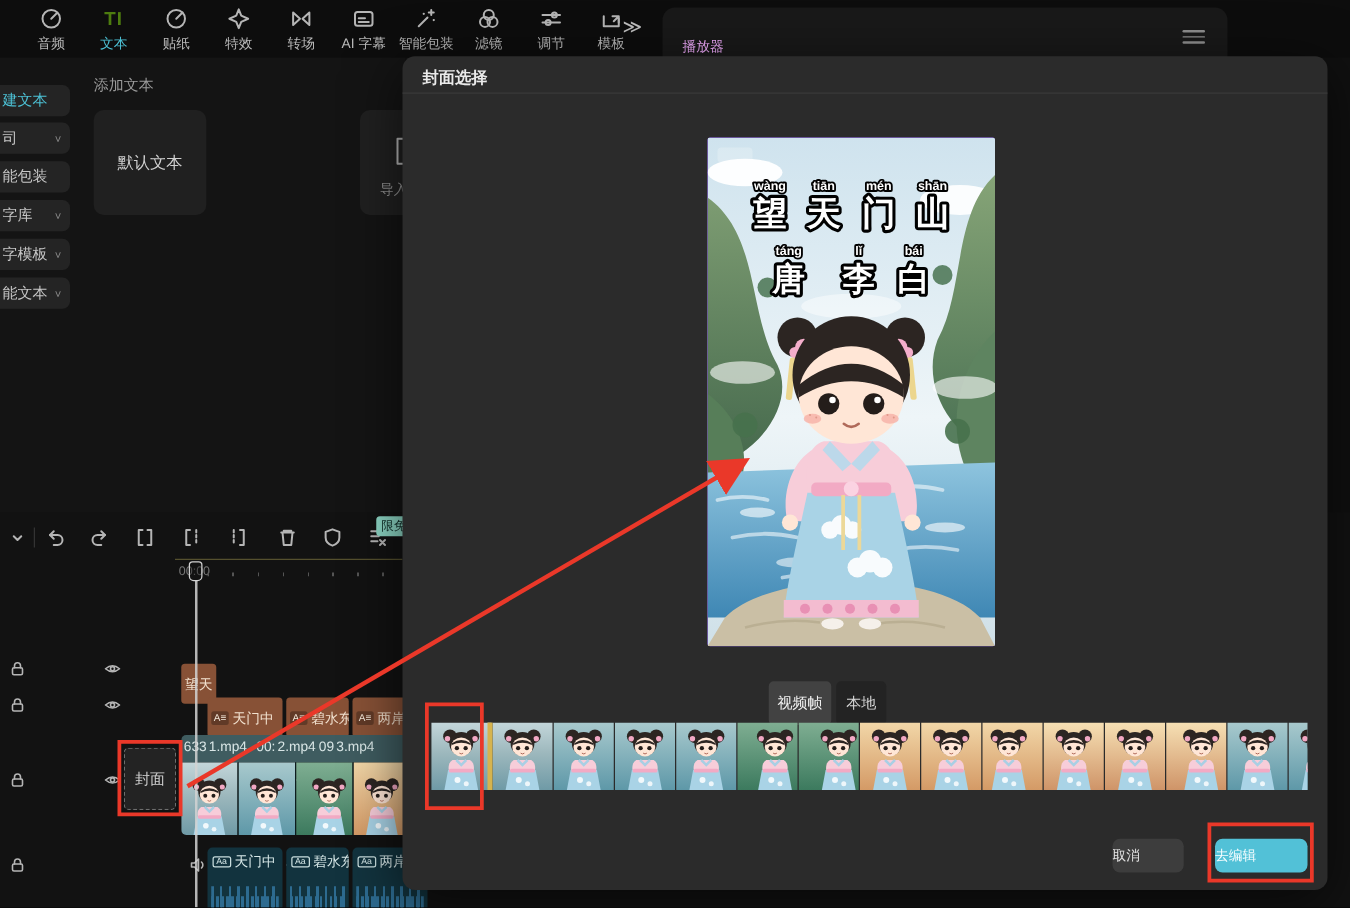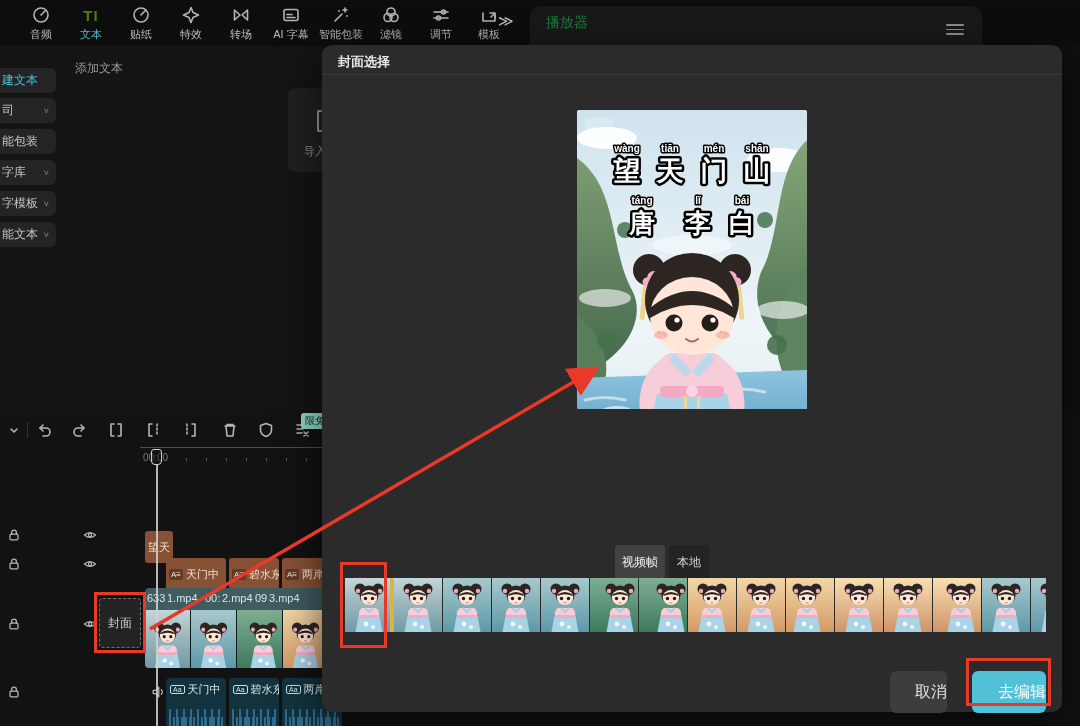--- a/index.html
+++ b/index.html
@@ -11,21 +11,21 @@
   
   .topbar{position:absolute;left:0;top:0;width:1080px;height:46px;background:#0d0d0d;z-index:5}
   .tool{position:absolute;top:4px;width:52px;text-align:center;cursor:pointer}
   .tool .tico{height:22px;display:flex;align-items:center;justify-content:center}
   .tool .tlabel{font-size:11px;color:#b9b9b9;margin-top:1px;white-space:nowrap}
   .tool.active .tlabel{color:#4cc0d4}
   .tool.active .ti-glyph{color:#4d7c0f}
   .ti-glyph{font-size:15px;font-weight:bold;letter-spacing:1px;color:#b9b9b9}
   .more-chev{position:absolute;left:498px;top:12px;font-size:15px;color:#c0c0c0;letter-spacing:-2px;cursor:pointer}
   .player-panel{position:absolute;left:530px;top:6px;width:452px;height:40px;background:#191919;border-radius:10px 10px 0 0}
-  .player-title{position:absolute;left:16px;top:8px;font-size:14px;color:#15803d}
+  .player-title{position:absolute;left:16px;top:24px;font-size:11px;color:#f0abfc}
   .hamburger{position:absolute;right:18px;top:15px;width:18px;cursor:pointer}
   .hamburger i{display:block;height:1.6px;background:#8e8e8e;margin:3px 0;border-radius:1px}
   .draft-panel{position:absolute;left:990px;top:6px;width:90px;height:40px;background:#191919;border-radius:10px 10px 0 0}
   .draft-panel span{position:absolute;left:12px;top:12px;font-size:12px;color:#c9c9c9}
 
   
   .panel-left{position:absolute;left:0;top:46px;width:324px;height:364px;background:#141414;z-index:4}
   .side-item{position:absolute;left:-16px;width:72px;height:25px;background:#242424;border-radius:6px;
              display:flex;align-items:center;padding-left:18px;font-size:12px;color:#c6c6c6;cursor:pointer;box-sizing:border-box}
   .side-item .chev{position:absolute;right:7px;font-size:9px;color:#8a8a8a}
@@ -78,31 +78,31 @@
   .t-teal{background:linear-gradient(180deg,#a8c9cd 0%,#5e98a8 100%)}
   .t-green{background:linear-gradient(180deg,#7fae92 0%,#3c7a5e 100%)}
   .t-sunset{background:linear-gradient(180deg,#f2d7a8 0%,#d49a66 100%)}
   .t-wave{background:linear-gradient(180deg,#f6e0b4 0%,#cf9468 100%)}
 
   
   .modal{position:absolute;left:322px;top:45px;width:740px;height:667px;background:#2b2b2b;border-radius:10px;
          box-shadow:0 10px 44px rgba(0,0,0,.6);z-index:50}
   .modal-title{position:absolute;left:16px;top:8px;font-size:13px;color:#eaeaea;font-weight:bold}
   .modal-sep{position:absolute;left:0;top:29px;width:100%;height:1px;background:#3a3a3a}
-  .preview{position:absolute;left:255px;top:65px;width:230px;height:299px;border-radius:2px;overflow:hidden;background:#8b5cf6}
+  .preview{position:absolute;left:244px;top:65px;width:230px;height:407px;border-radius:2px;overflow:hidden;background:#8b5cf6}
   .tab{position:absolute;top:500px;height:35px;border-radius:4px;display:flex;align-items:center;justify-content:center;
        font-size:12px;cursor:pointer}
   .tab-frame{left:293px;width:50px;background:#424242;color:#f2f2f2}
   .tab-local{left:347px;width:40px;background:#232323;color:#d6d6d6}
   .filmstrip{position:absolute;left:23px;top:533px;width:702px;height:54px;display:flex;overflow:hidden}
   .fthumb{width:48px;height:54px;flex:0 0 auto;margin-right:1px;position:relative;overflow:hidden;cursor:pointer}
   .fthumb.partial{width:15px;margin-right:0}
   .sel-bar{position:absolute;left:68px;top:533px;width:4px;height:54px;background:#d6b44e;z-index:3}
-  .btn{position:absolute;top:626px;height:42px;border-radius:6px;display:flex;align-items:center;justify-content:flex-end;
-       font-size:16px;cursor:pointer}
+  .btn{position:absolute;top:626px;height:27px;border-radius:6px;display:flex;align-items:center;justify-content:flex-start;
+       font-size:11px;cursor:pointer}
   .btn-cancel{left:568px;width:57px;background:#3d3d3d;color:#e3e3e3}
   .btn-confirm{left:650px;width:74px;background:#52c1d7;color:#f7feff}
 
   
   .annot{position:absolute;border:3px solid #ea3829;z-index:100;pointer-events:none;box-sizing:border-box}
   .annot-svg{position:absolute;left:0;top:0;z-index:100;pointer-events:none}
 </style>
 </head>
 <body>
 
@@ -281,20 +281,23 @@
       <span>字模板</span>
       <span class="chev">˅</span>
     </div>
     <div class="side-item" style="top:176px">
       <span>能文本</span>
       <span class="chev">˅</span>
     </div>
 
     <div class="ph-head">添加文本</div>
 
+    <div class="card card-default">
+      <span>默认文本</span>
+    </div>
 
 
     <div class="card card-import">
       <div class="cico" style="left:24px;transform:none">
         <svg width="26" height="26">
             <path d="M6,3 h10 l4,4 v16 h-14 z" class="ico"></path>
             <path d="M16,3 v4 h4" class="ico"></path>
           </svg>
       </div>
       <div class="clabel">导入</div>

